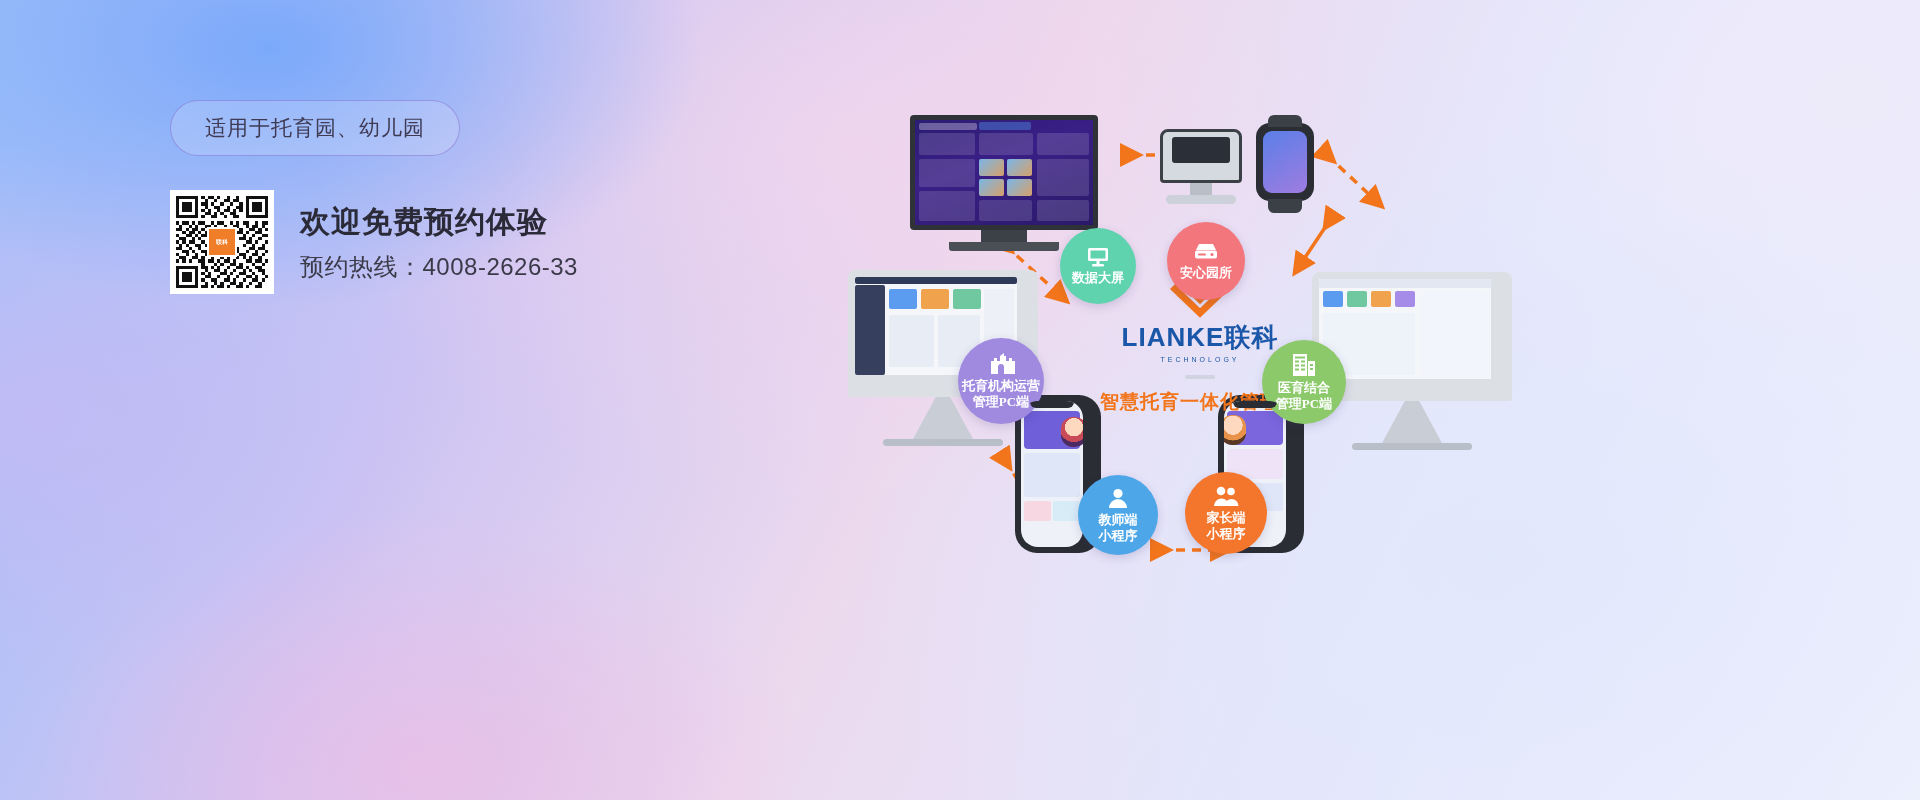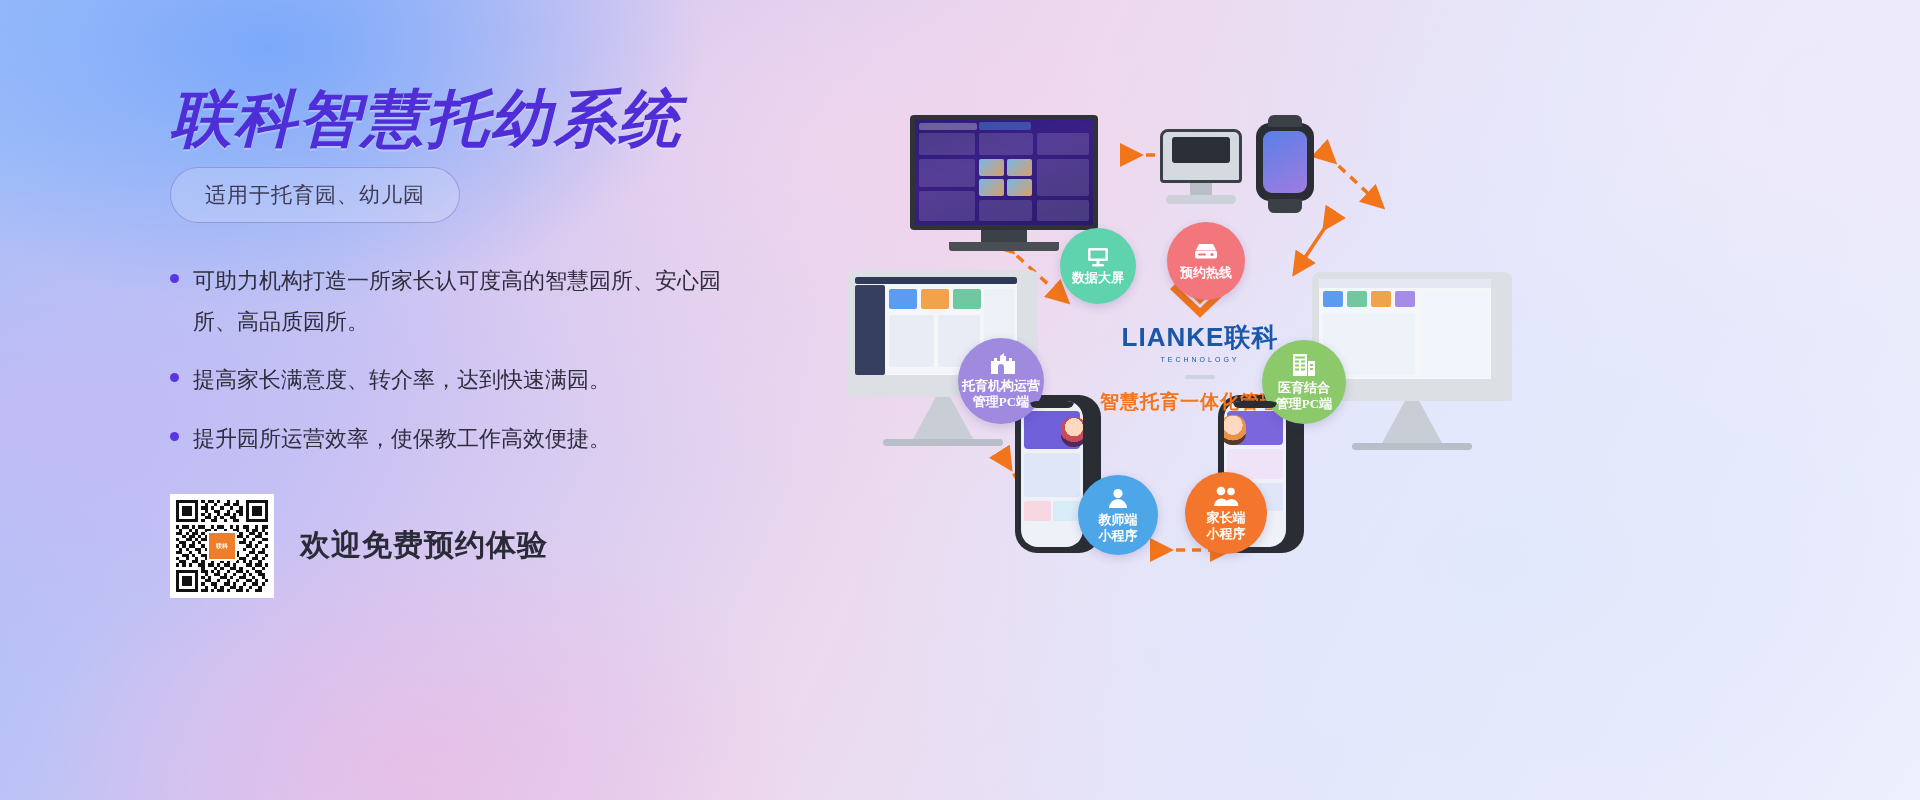--- a/index.html
+++ b/index.html
@@ -94,38 +94,23 @@
   .arrowsvg{position:absolute;left:0;top:0;pointer-events:none;}
   .avatar{position:absolute;border-radius:50%;}
 </style>
 </head>
 <body>
 
 <div class="banner">
 
   <div class="left">
 
-    <div class="title">联科智慧托幼系统</div>
 
     <div class="pill">适用于托育园、幼儿园</div>
 
-    <div class="bullets">
-      <div class="bullet">
-        <span class="dot"></span>
-        <span class="btxt">可助力机构打造一所家长认可度高的智慧园所、安心园所、高品质园所。</span>
-      </div>
-      <div class="bullet">
-        <span class="dot"></span>
-        <span class="btxt">提高家长满意度、转介率，达到快速满园。</span>
-      </div>
-      <div class="bullet">
-        <span class="dot"></span>
-        <span class="btxt">提升园所运营效率，使保教工作高效便捷。</span>
-      </div>
-    </div>
 
     <div class="contact">
       <div class="qr">
         <svg width="92" height="92" viewBox="0 0 29 29" shape-rendering="crispEdges">
           <rect width="29" height="29" fill="#fff"></rect>
           <g fill="#111">
             <path d="M0 0h7v7H0z"></path>
               <path d="M1 1h5v5H1z" fill="#fff"></path>
               <path d="M2 2h3v3H2z"></path>
             <path d="M22 0h7v7h-7z"></path>
@@ -161,20 +146,21 @@
             <path d="M9 25h2v1H9zM13 25h1v1h-1zM16 25h1v1h-1zM19 25h1v1h-1zM22 25h2v1h-2zM25 25h1v1h-1zM28 25h1v1h-1z"></path>
             <path d="M8 26h1v1H8zM11 26h2v1h-2zM15 26h2v1h-2zM18 26h1v1h-1zM21 26h1v1h-1zM24 26h2v1h-2zM27 26h1v1h-1z"></path>
             <path d="M9 27h1v1H9zM12 27h1v1h-1zM14 27h1v1h-1zM17 27h2v1h-2zM20 27h1v1h-1zM23 27h1v1h-1zM26 27h1v1h-1z"></path>
             <path d="M8 28h2v1H8zM11 28h1v1h-1zM13 28h2v1h-2zM16 28h1v1h-1zM19 28h2v1h-2zM22 28h1v1h-1zM25 28h2v1h-2z"></path>
           </g>
         </svg>
         <div class="qrlogo">联科</div>
       </div>
       <div class="ctext">
         <div class="ctitle">欢迎免费预约体验</div>
+        <div class="cline">预约热线：4008-2626-33</div>
       </div>
     </div>
   </div>
 
   <div class="diagram">
 
     <svg class="arrowsvg" width="1040" height="640">
       <defs>
         <marker id="ah" markerWidth="7" markerHeight="7" refX="3" refY="3.5" orient="auto">
           <path d="M0,0 L7,3.5 L0,7 z" fill="#f2751c"></path>
@@ -310,21 +296,21 @@
       <div class="blabel">数据大屏</div>
     </div>
 
     <div class="badge" style="left:337px;top:162px;width:78px;height:78px;background:#f3767c;">
       <svg width="26" height="20" viewBox="0 0 26 20">
         <path d="M3 8 L6 2 h14 l3 6 z" fill="#fff"></path>
         <rect x="2" y="8.5" width="22" height="8" rx="2" fill="#fff"></rect>
         <circle cx="19" cy="12.5" r="1.6" fill="#f3767c"></circle>
         <rect x="5" y="11.5" width="8" height="2" rx="1" fill="#f3767c"></rect>
       </svg>
-      <div class="blabel">预约热线</div>
+      <div class="blabel">安心园所</div>
     </div>
 
     <div class="badge" style="left:128px;top:278px;width:86px;height:86px;background:#9f8ae0;">
       <svg width="28" height="22" viewBox="0 0 28 22">
         <path d="M4 21 V8 h3 V5 h3 V8 h3 V3 l4-3 v3 h2 v5 h3 V5 h3 v3 h3 v13 z" fill="#fff"></path>
         <path d="M11 21 v-7 a3 3 0 0 1 6 0 v7 z" fill="#9f8ae0"></path>
       </svg>
       <div class="blabel">
         <div>托育机构运营</div>
         <div>管理PC端</div>

